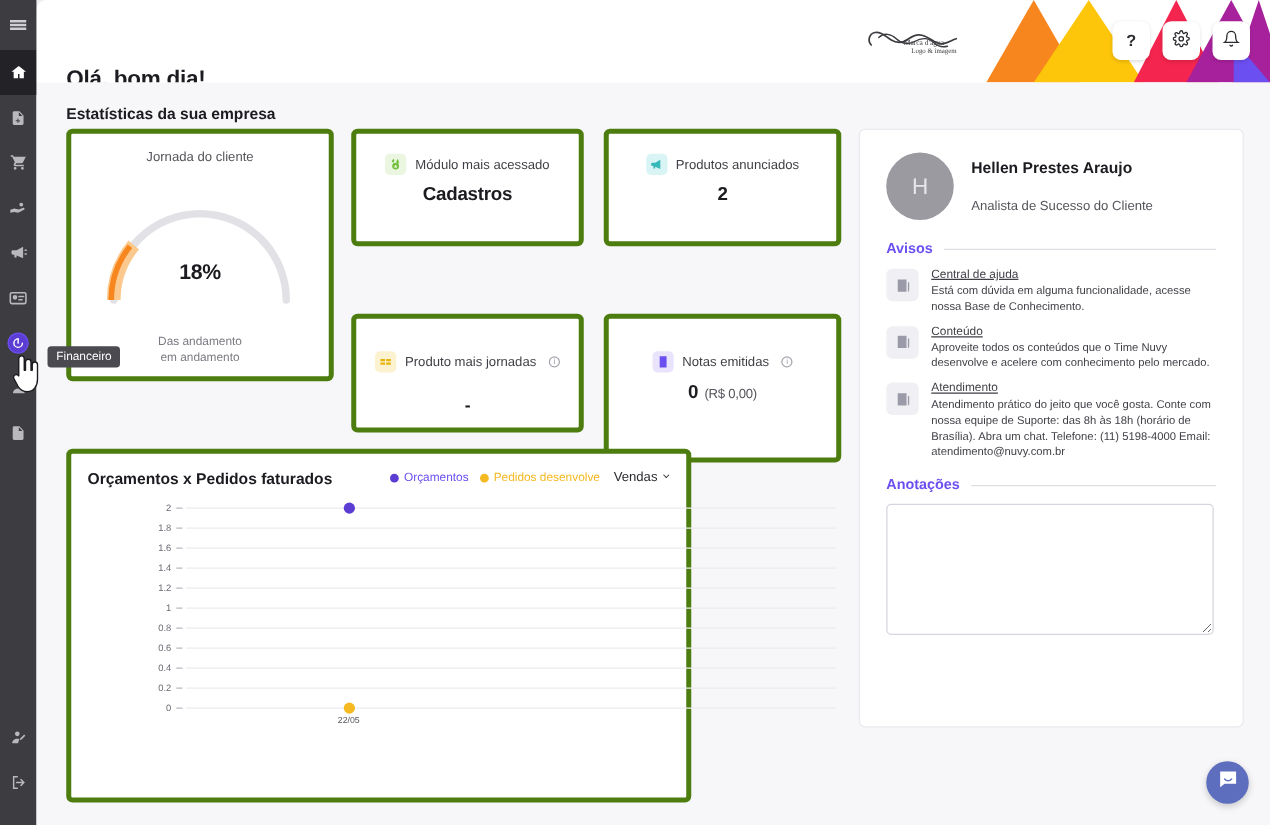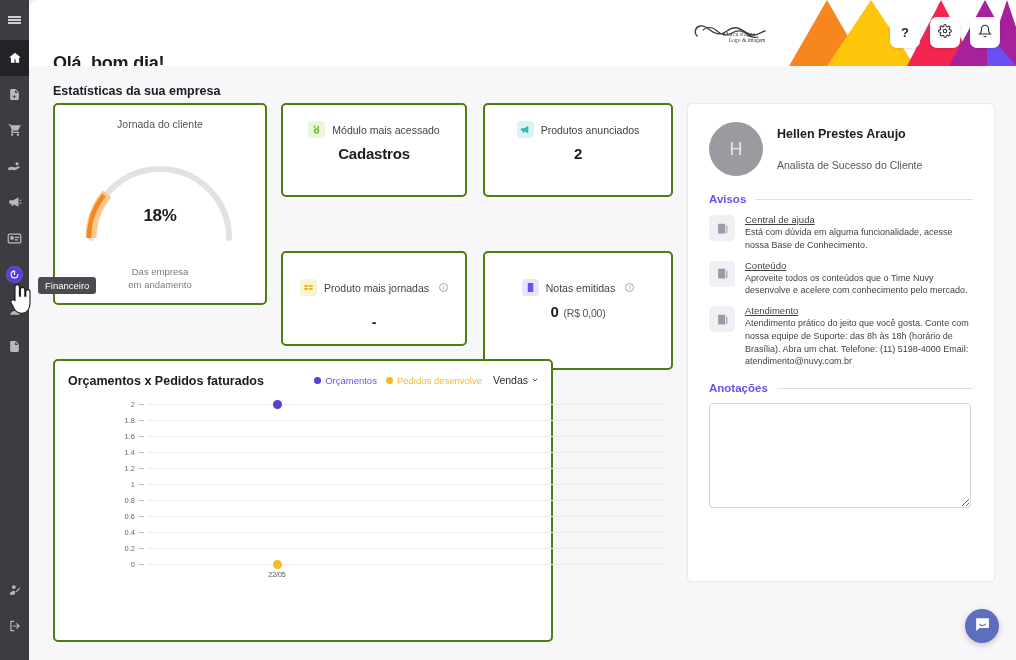--- a/index.html
+++ b/index.html
@@ -89,21 +89,21 @@
   
   .content {
     position: relative; height: 594px; background: #f7f7f9; padding: 0;
   }
   .section-title {
     position: absolute; left: 24px; top: 18px;
     font-size: 12.5px; font-weight: bold; color: #1b1b20;
   }
 
   .card {
-    background: #ffffff; border: 2px solid #4d7c0f; border-radius: 5px;
+    background: #ffffff; border: 4px solid #4d7c0f; border-radius: 5px;
     position: absolute;
   }
 
   
   #card-jornada { left: 24px; top: 37px; width: 214px; height: 202px; }
   .gauge-title {
     text-align: center; font-size: 10.5px; color: #55555c; margin-top: 13px;
   }
   .gauge-wrap { position: relative; width: 170px; height: 96px; margin: 18px auto 0; }
   .gauge-pct {
@@ -385,21 +385,21 @@
         <div class="gauge-title">Jornada do cliente</div>
         <div class="gauge-wrap">
           <svg width="170" height="96" viewBox="0 0 170 96">
             <path d="M16 90 A69 69 0 0 1 154 90" fill="none" stroke="#e2e2e6" stroke-width="6" stroke-linecap="round"></path>
             <path d="M16 90 A69 69 0 0 1 32 46" fill="none" stroke="#fbc98d" stroke-width="11" stroke-linecap="butt"></path>
             <path d="M14 90 A69 69 0 0 1 29 47" fill="none" stroke="#f7861f" stroke-width="4.5" stroke-linecap="butt"></path>
           </svg>
           <div class="gauge-pct">18%</div>
         </div>
         <div class="gauge-sub">
-          <div>Das empresa</div>
+          <div>Das andamento</div>
           <div>em andamento</div>
         </div>
       </div>
 
       <div class="card" id="card-modulo">
         <div class="stat-head">
           <span class="stat-ico" style="background:#eaf6e0">
             <svg width="11" height="11" viewBox="0 0 24 24" fill="#6fbf3a">
                 <path d="M8 2 5 7l3 2 2-4zm8 0-3 5 2 4 3-2zM12 9a6 6 0 1 0 0 12 6 6 0 0 0 0-12m0 3 1 2.2 2.4.3-1.8 1.7.5 2.4-2.1-1.2-2.1 1.2.5-2.4L8.6 14.5l2.4-.3z"></path>
               </svg>

